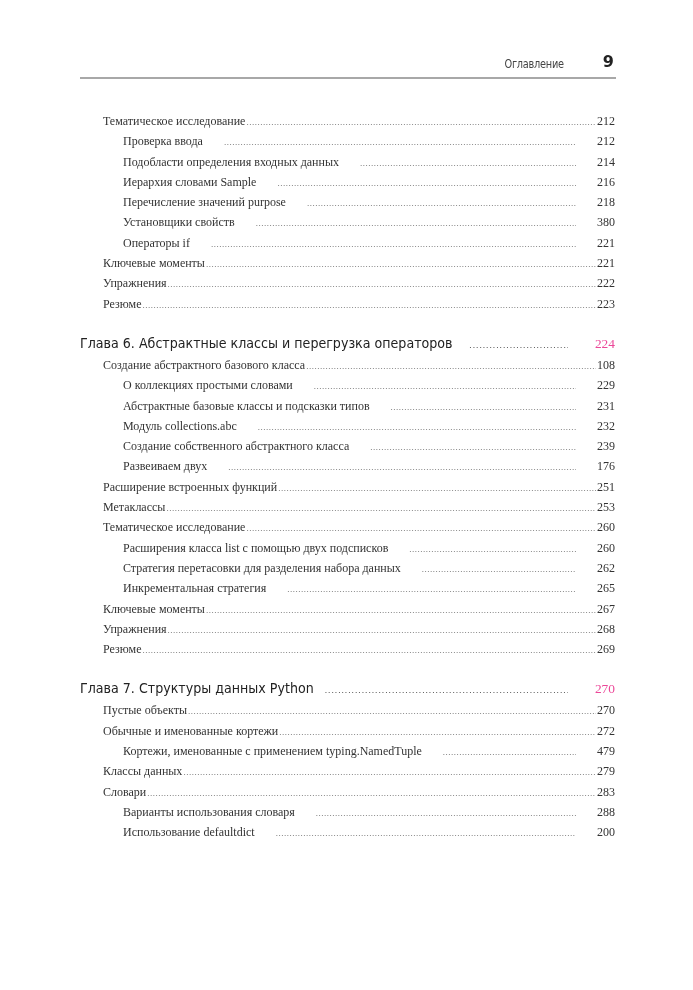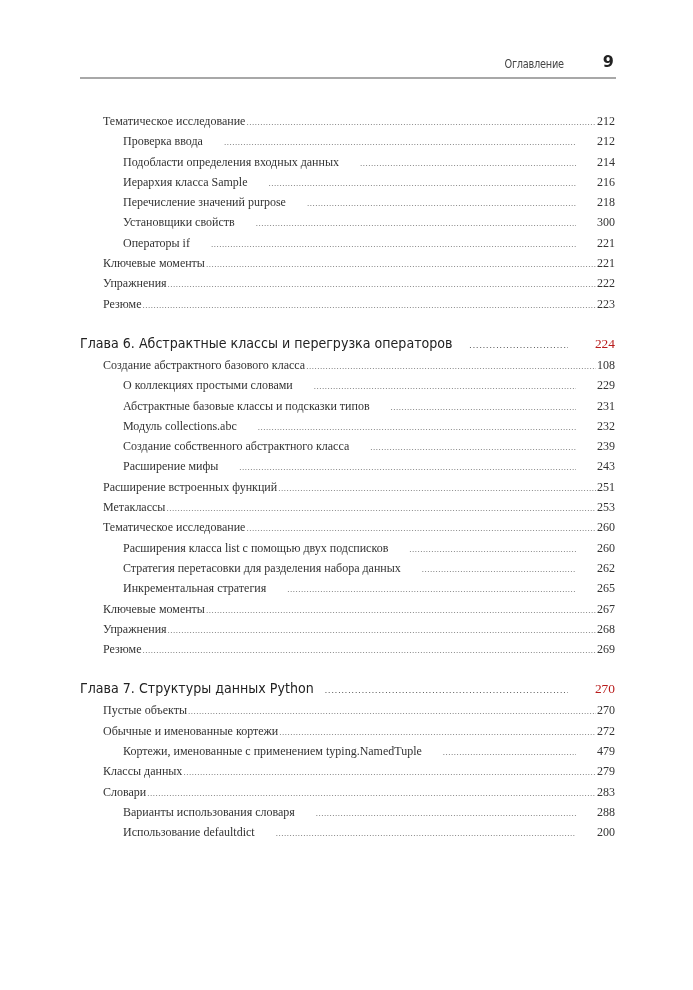--- a/index.html
+++ b/index.html
@@ -11,21 +11,21 @@
   .toc { position:absolute; left:80px; top:114px; width:535px; }
   .row { display:flex; align-items:baseline; height:20.3px; font-family:"Liberation Serif", serif; font-size:12px; color:#333; }
   .row .t { white-space:nowrap; }
   .row .d { flex:1; overflow:hidden; white-space:nowrap; margin:0 1px; color:#555; font-size:9px; letter-spacing:0.5px; }
   .row .d::before { content:"................................................................................................................................................................................................................................................................"; }
   .row .p { white-space:nowrap; }
   .l1 { padding-left:23px; }
   .l2 { padding-left:43px;gap:20px; }
   .chap { font-family:"DejaVu Sans", sans-serif; font-size:13.2px; color:#222; height:22px; }
   .chap .t { transform:scaleX(0.96); transform-origin:left; }
-  .chap .p { font-family:"Liberation Serif", serif; font-size:13.4px; color:#b91c1c;margin-left:26px; }
+  .chap .p { font-family:"Liberation Serif", serif; font-size:13.4px; color:#ec4899;margin-left:26px; }
   .gap { height:19px; }
 </style>
 </head>
 <body>
 
 <div class="header">
   <span class="header-title">Оглавление</span>
   <span class="header-page">9</span>
 </div>
 <div class="rule"></div>
@@ -40,33 +40,33 @@
       <span class="t">Проверка ввода</span>
       <span class="d"></span>
       <span class="p">212</span>
     </div>
     <div class="row l2">
       <span class="t">Подобласти определения входных данных</span>
       <span class="d"></span>
       <span class="p">214</span>
     </div>
     <div class="row l2">
-      <span class="t">Иерархия класса Sample</span>
+      <span class="t">Иерархия словами Sample</span>
       <span class="d"></span>
       <span class="p">216</span>
     </div>
     <div class="row l2">
       <span class="t">Перечисление значений purpose</span>
       <span class="d"></span>
       <span class="p">218</span>
     </div>
     <div class="row l2">
       <span class="t">Установщики свойств</span>
       <span class="d"></span>
-      <span class="p">300</span>
+      <span class="p">380</span>
     </div>
     <div class="row l2">
       <span class="t">Операторы if</span>
       <span class="d"></span>
       <span class="p">221</span>
     </div>
     <div class="row l1">
       <span class="t">Ключевые моменты</span>
       <span class="d"></span>
       <span class="p">221</span>
@@ -106,23 +106,23 @@
       <span class="t">Модуль collections.abc</span>
       <span class="d"></span>
       <span class="p">232</span>
     </div>
     <div class="row l2">
       <span class="t">Создание собственного абстрактного класса</span>
       <span class="d"></span>
       <span class="p">239</span>
     </div>
     <div class="row l2">
-      <span class="t">Расширение мифы</span>
-      <span class="d"></span>
-      <span class="p">243</span>
+      <span class="t">Развеиваем двух</span>
+      <span class="d"></span>
+      <span class="p">176</span>
     </div>
     <div class="row l1">
       <span class="t">Расширение встроенных функций</span>
       <span class="d"></span>
       <span class="p">251</span>
     </div>
     <div class="row l1">
       <span class="t">Метаклассы</span>
       <span class="d"></span>
       <span class="p">253</span>

